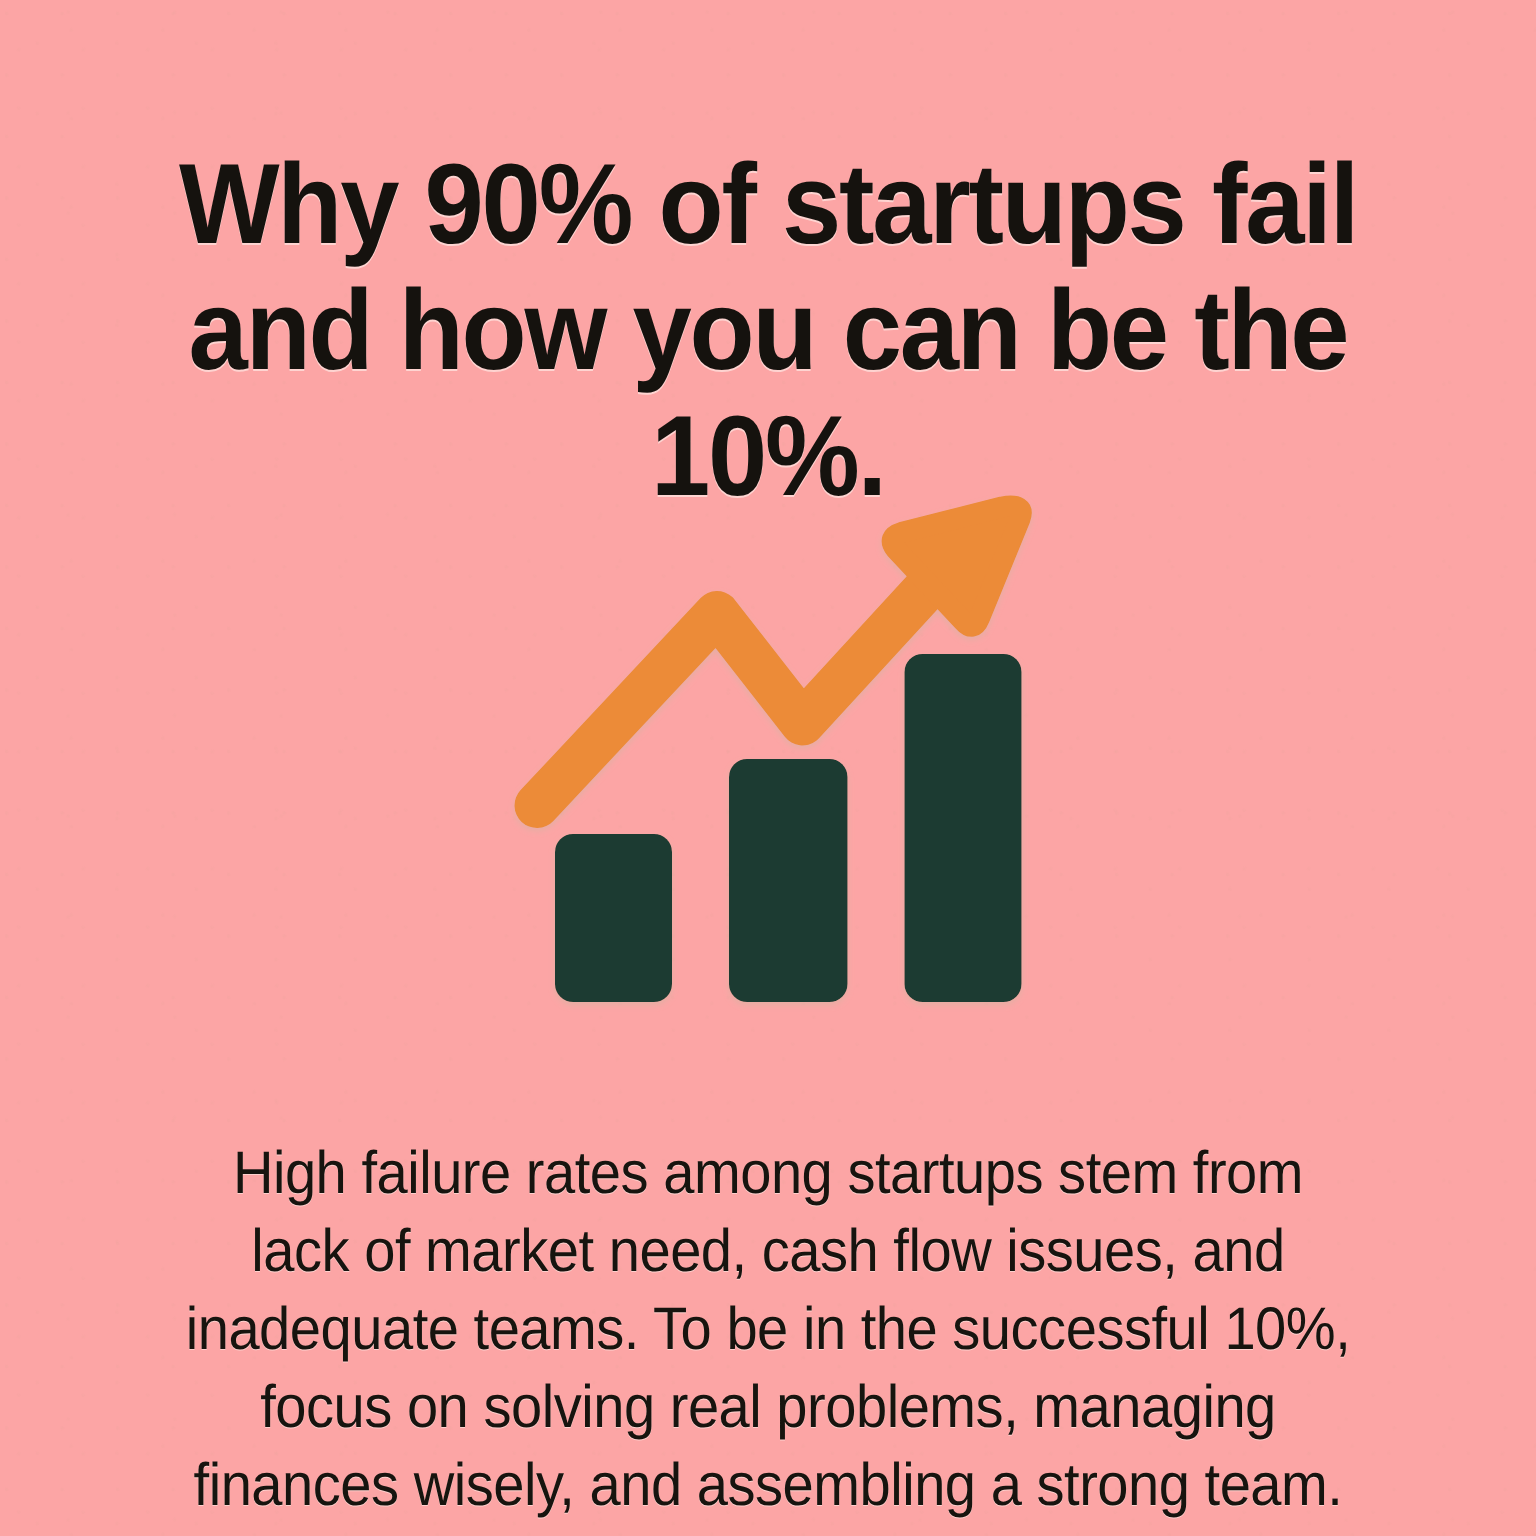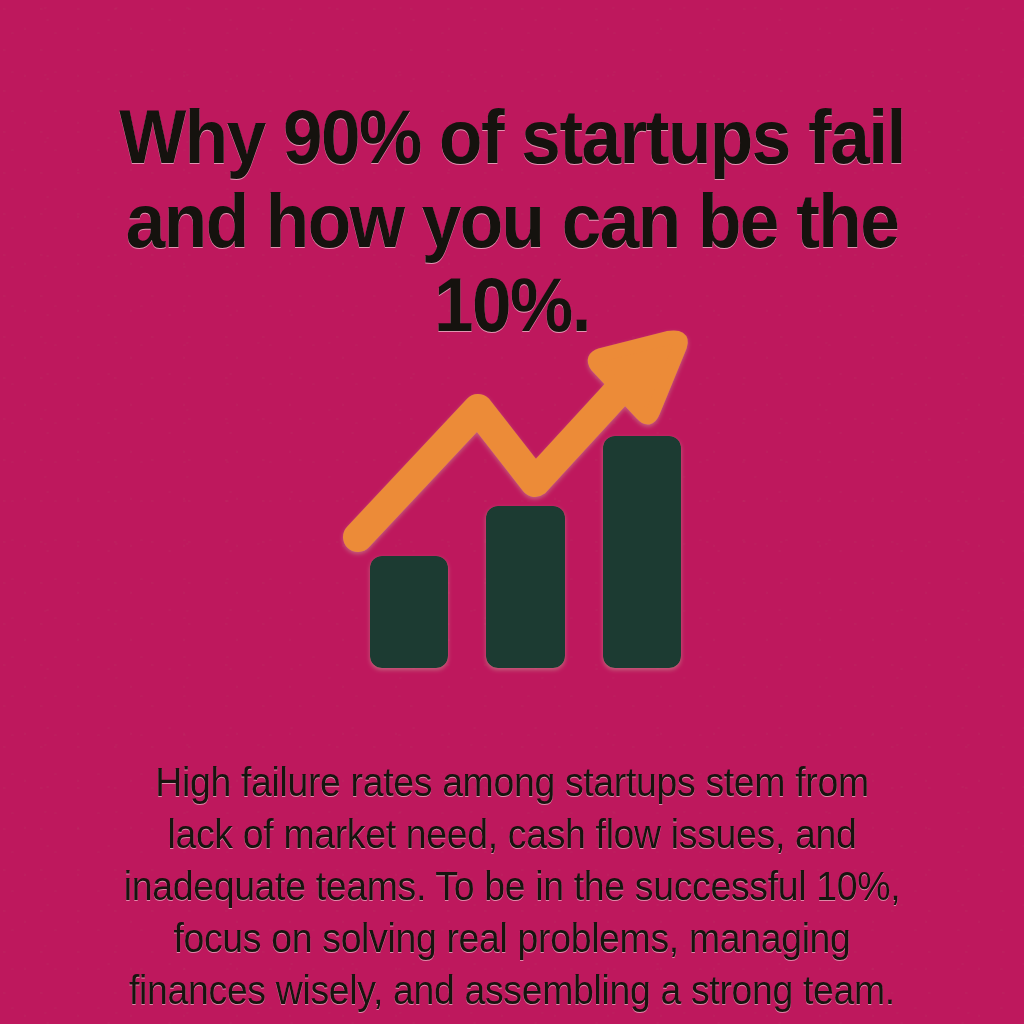--- a/index.html
+++ b/index.html
@@ -91,21 +91,21 @@
     transform-origin: 50% 0;
     text-shadow: 0 1px 0 rgba(255,252,245,.5);
     white-space: pre-line;
     padding: 0 76px;
     box-sizing: border-box;
   }
 </style>
 </head>
 <body style="background: rgb(249, 241, 229);">
 
-<div id="poster" style="background: #be185d;">
+<div id="poster" style="background: #fca5a5;">
 
   <div id="paper-texture"></div>
 
   <h1 id="headline" style="color: rgb(21, 18, 14);">Why 90% of startups fail
 and how you can be the
 10%.</h1>
 
   <div id="graphic">
     <svg viewBox="0 0 1024 366" xmlns="http://www.w3.org/2000/svg" aria-hidden="true">
       <defs>

